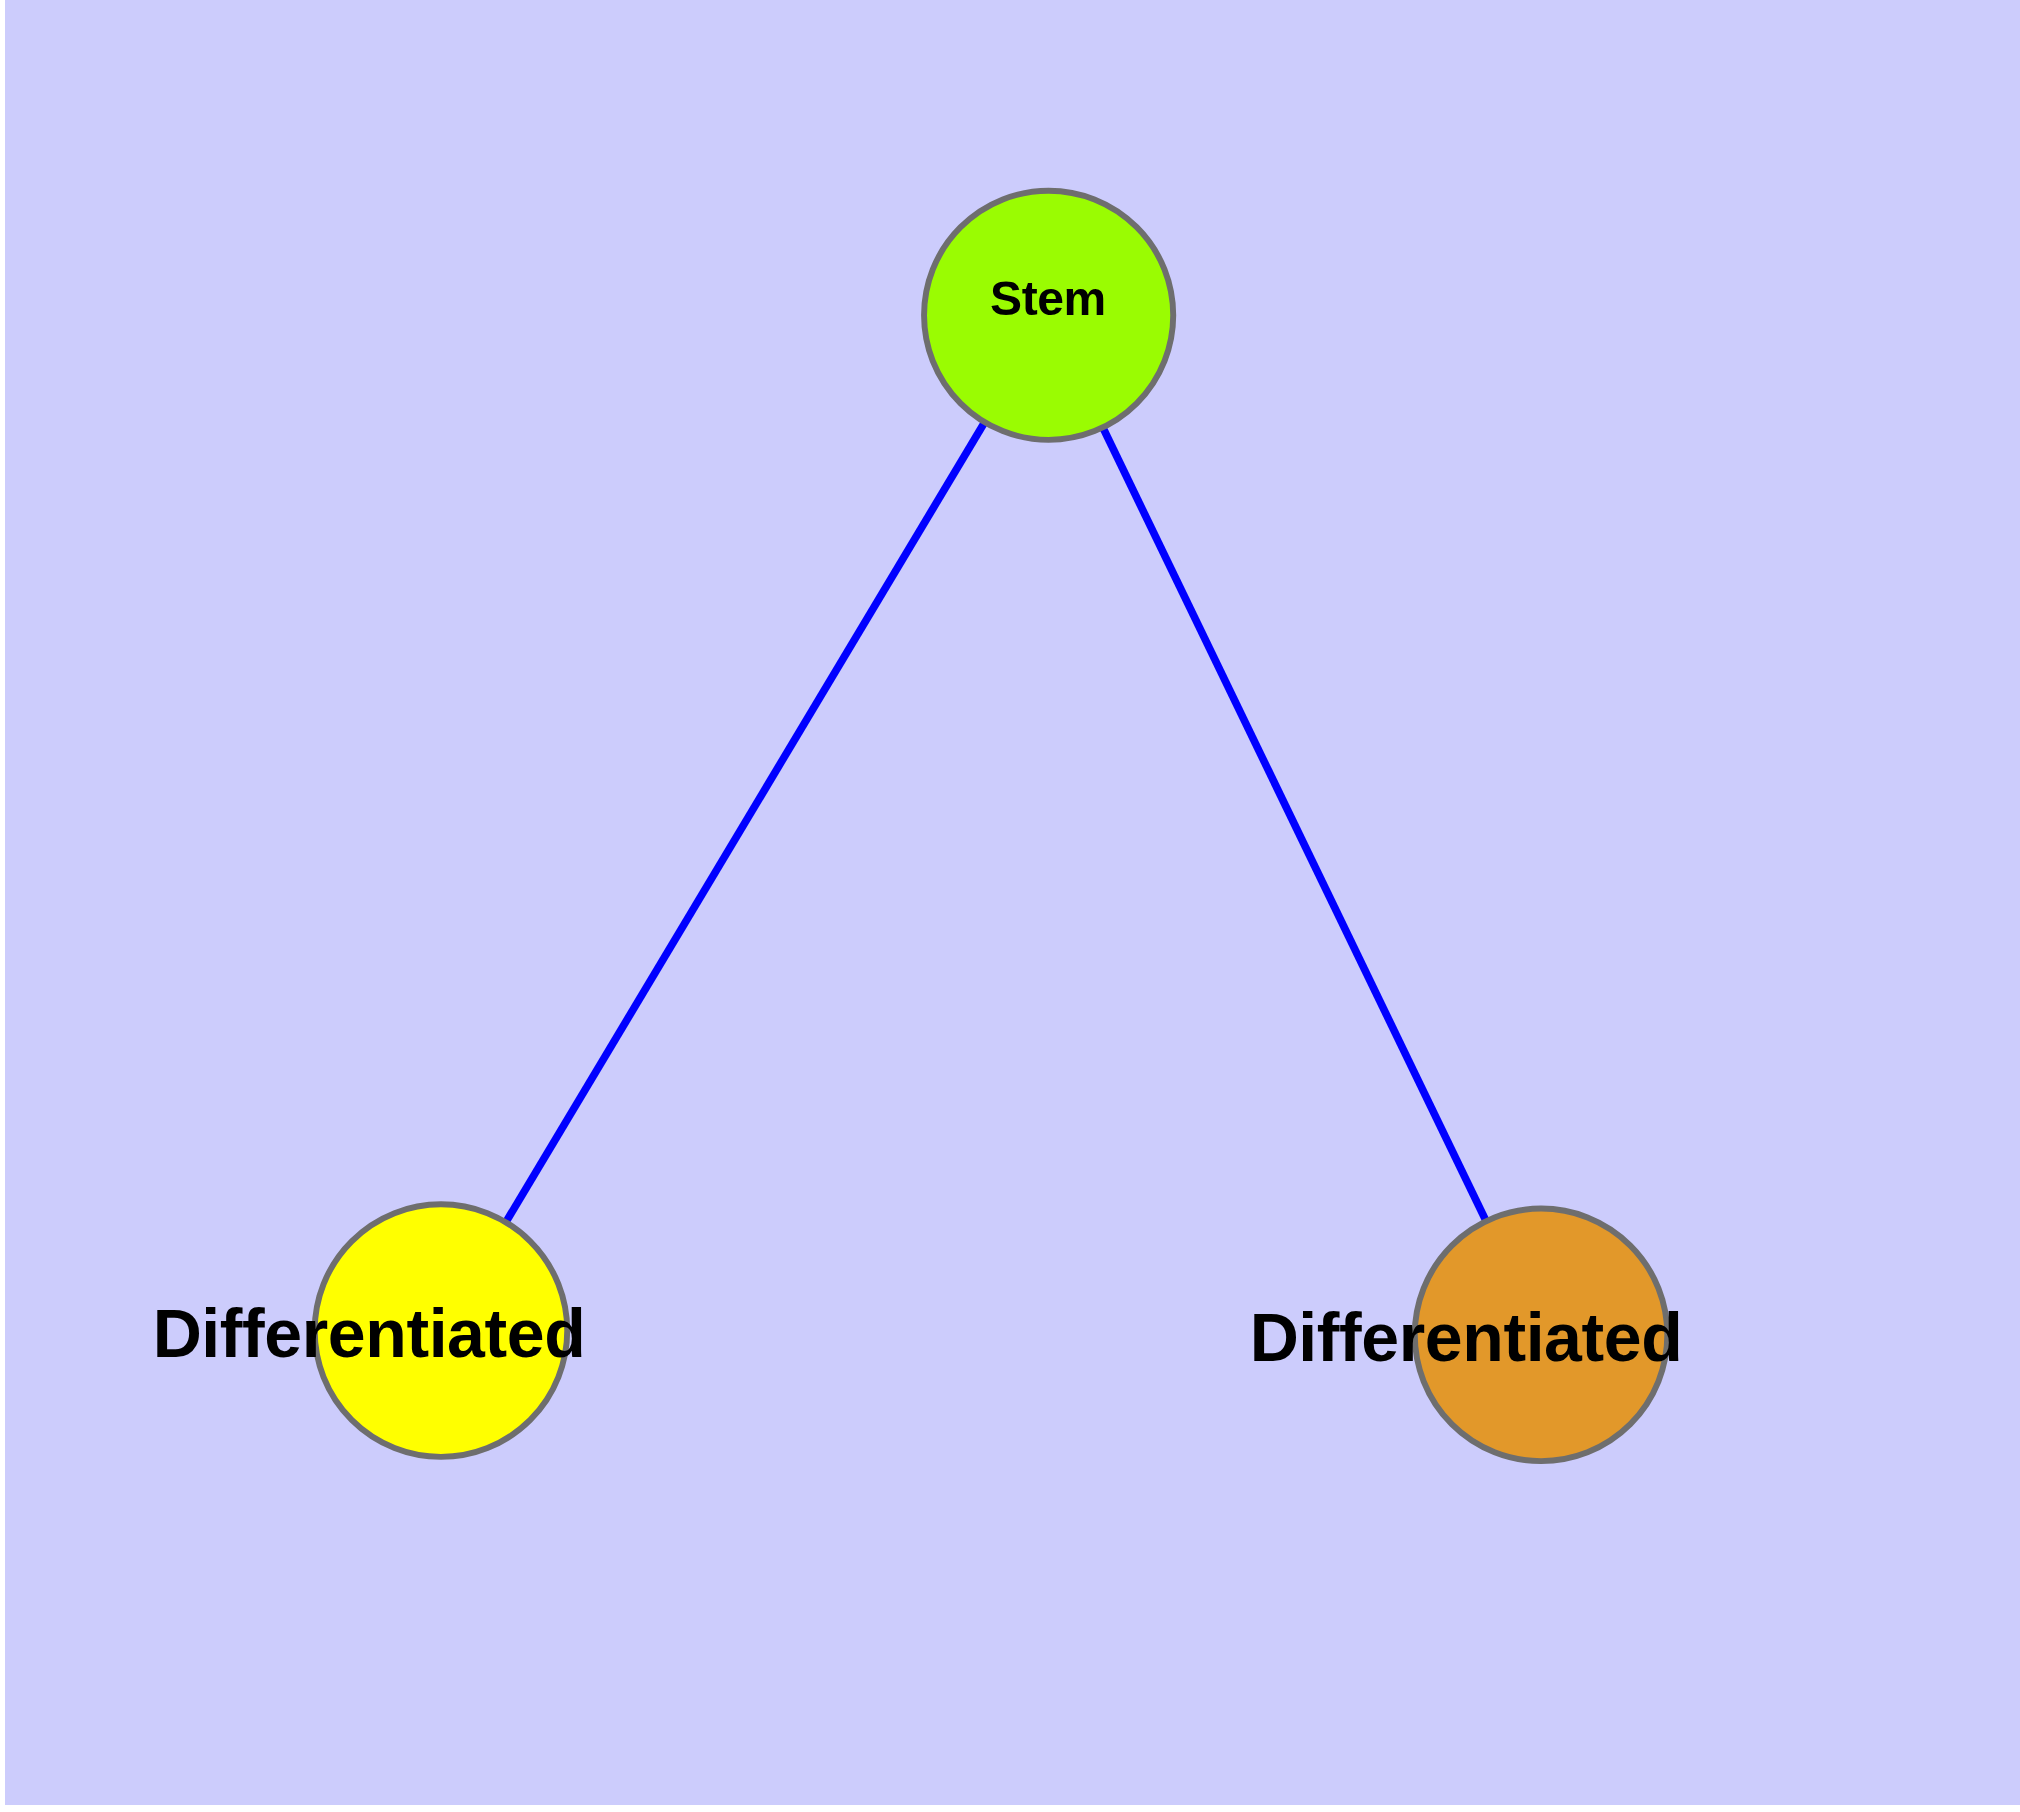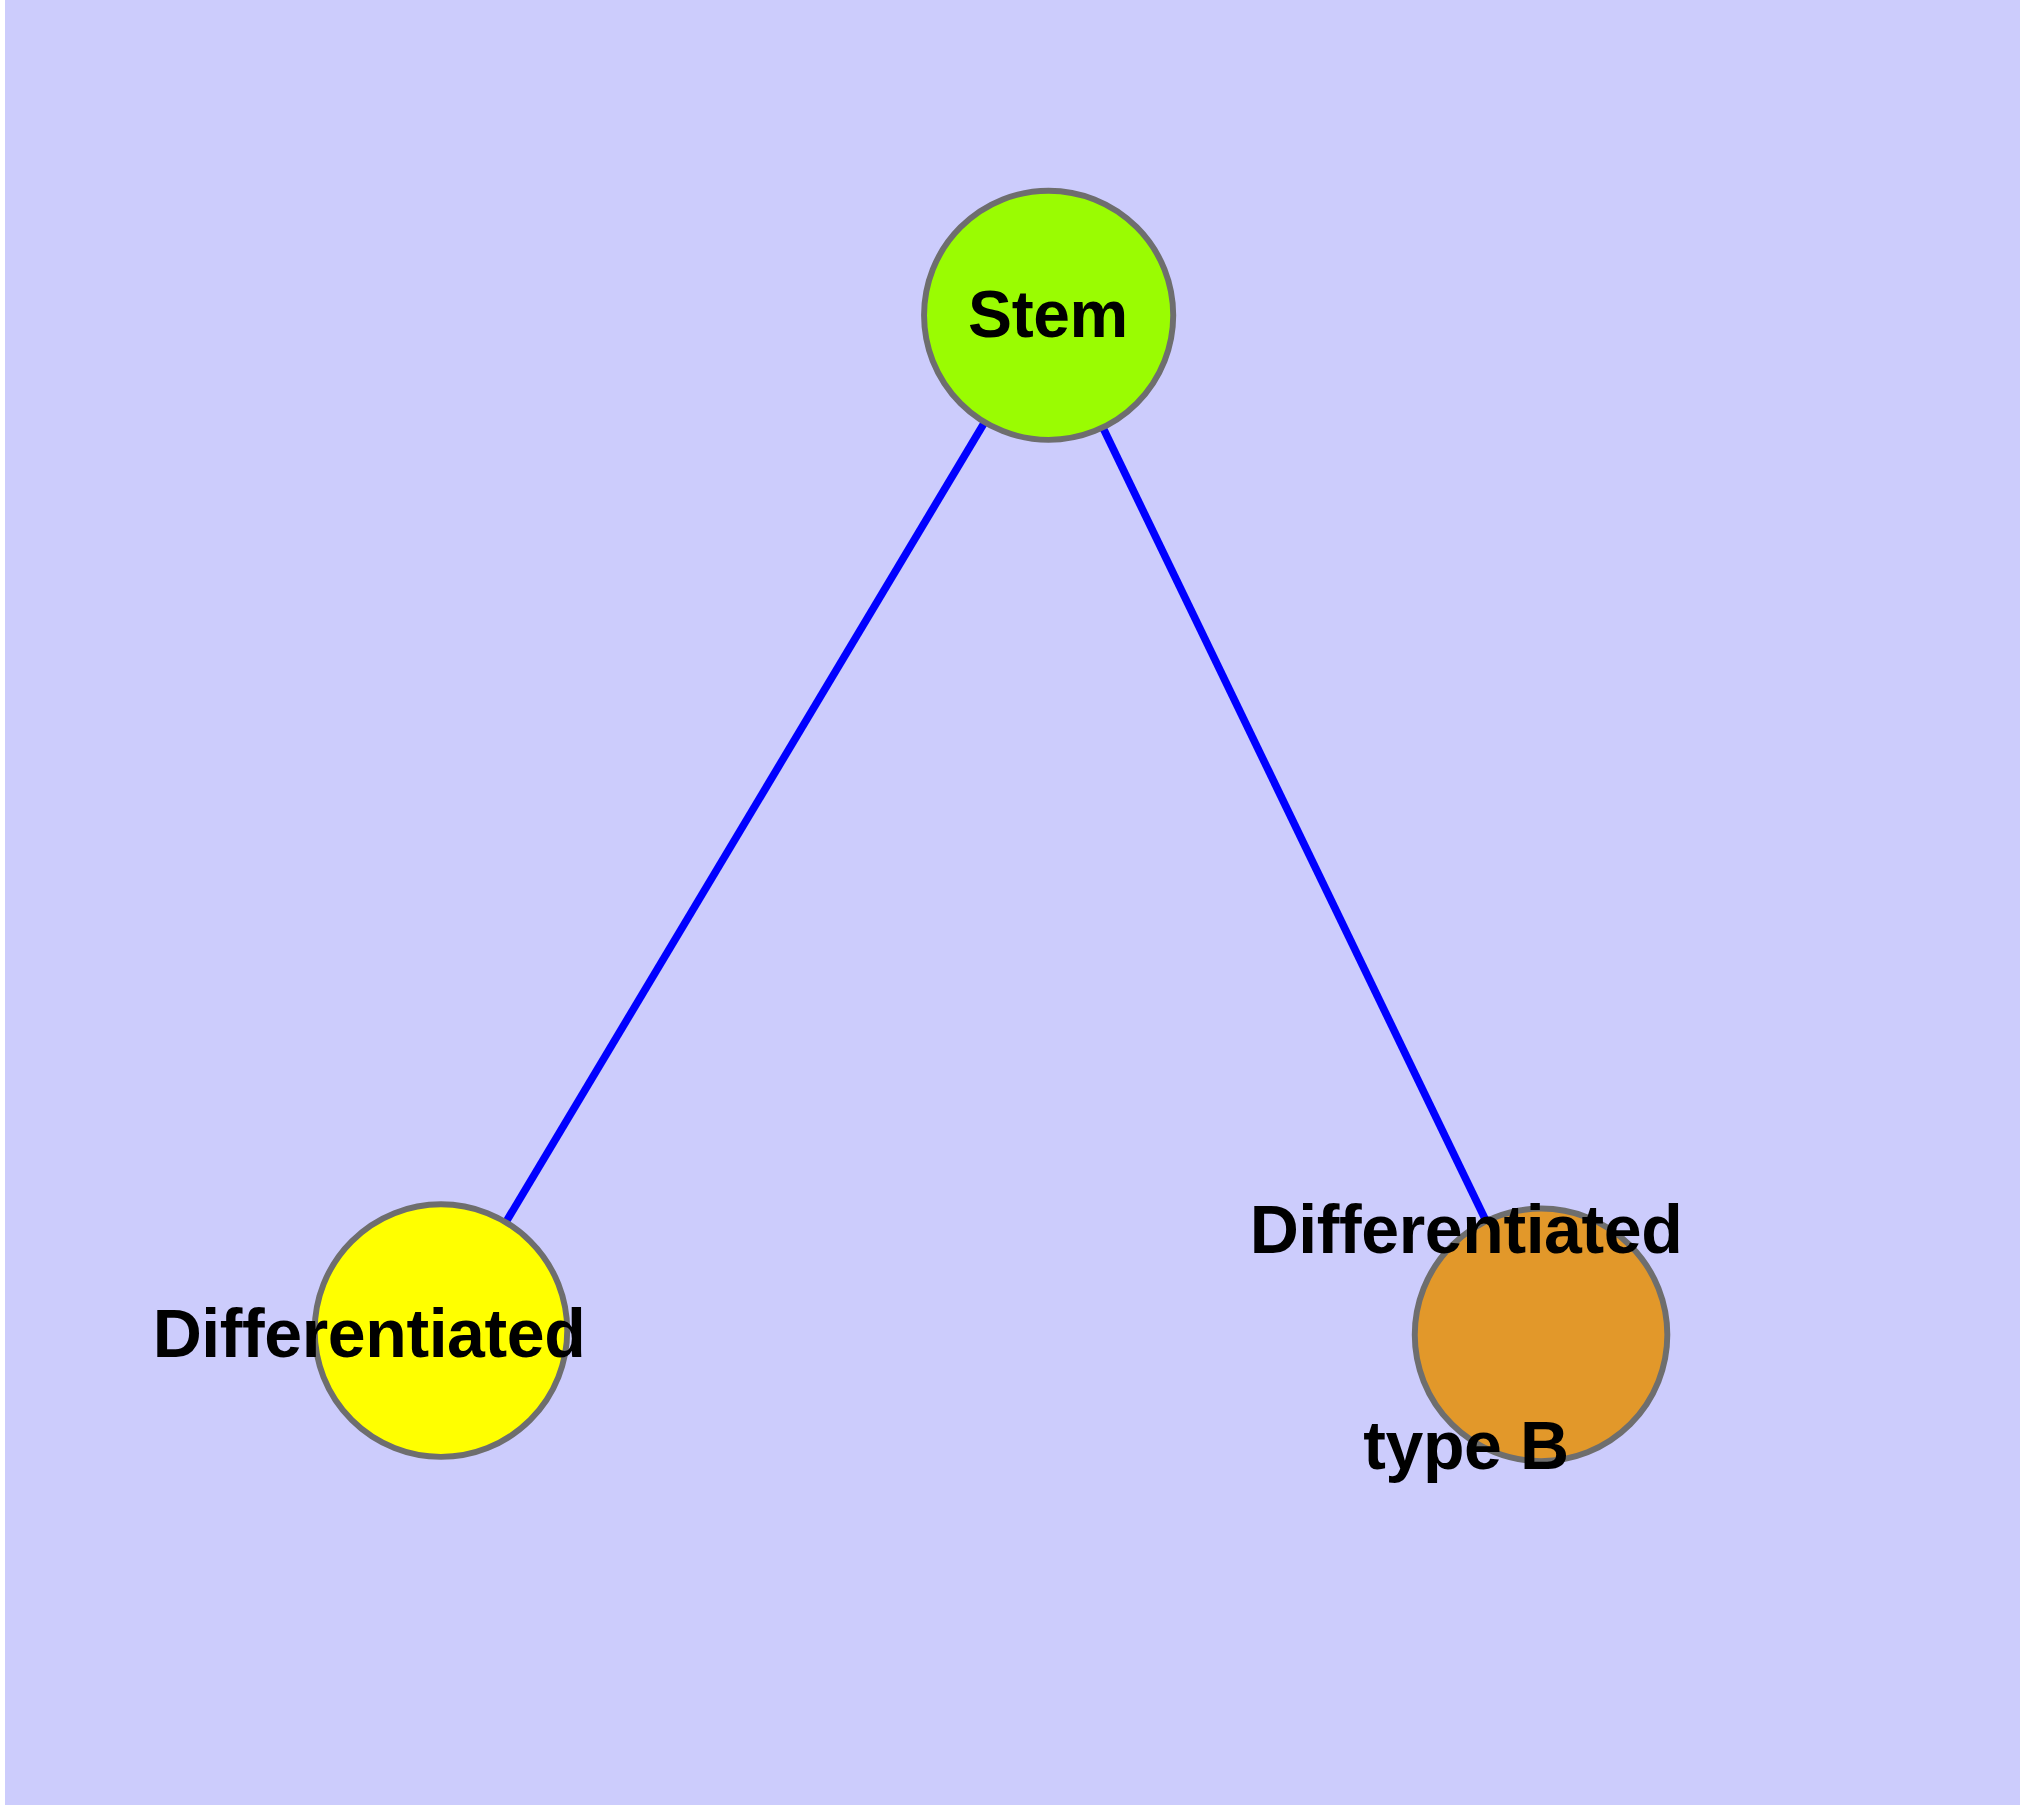--- a/index.html
+++ b/index.html
@@ -35,23 +35,23 @@
     position: absolute;
     color: #000000;
     font-weight: bold;
     text-align: center;
     line-height: 1.06;
     white-space: pre;
     pointer-events: none;
     letter-spacing: -0.4px;
   }
   #label-stem {
-    font-size: 66px;
+    font-size: 48px;
     left: 1048px;
-    top: 315px;
+    top: 299px;
     transform: translate(-50%, -50%);
     text-align: right;
   }
   #label-a {
     font-size: 68px;
     left: 369px;
     top: 1333px;
     transform: translate(-50%, -50%);
   }
   #label-b {
@@ -85,17 +85,16 @@
   <div class="node-label" id="label-stem">
     <div>Stem</div>
   </div>
 
   <div class="node-label" id="label-a">
     <div>Differentiated</div>
   </div>
 
   <div class="node-label" id="label-b">
     <div>Differentiated</div>
-    <div>type B</div>
   </div>
 
 </div>
 
 
 </body></html>

